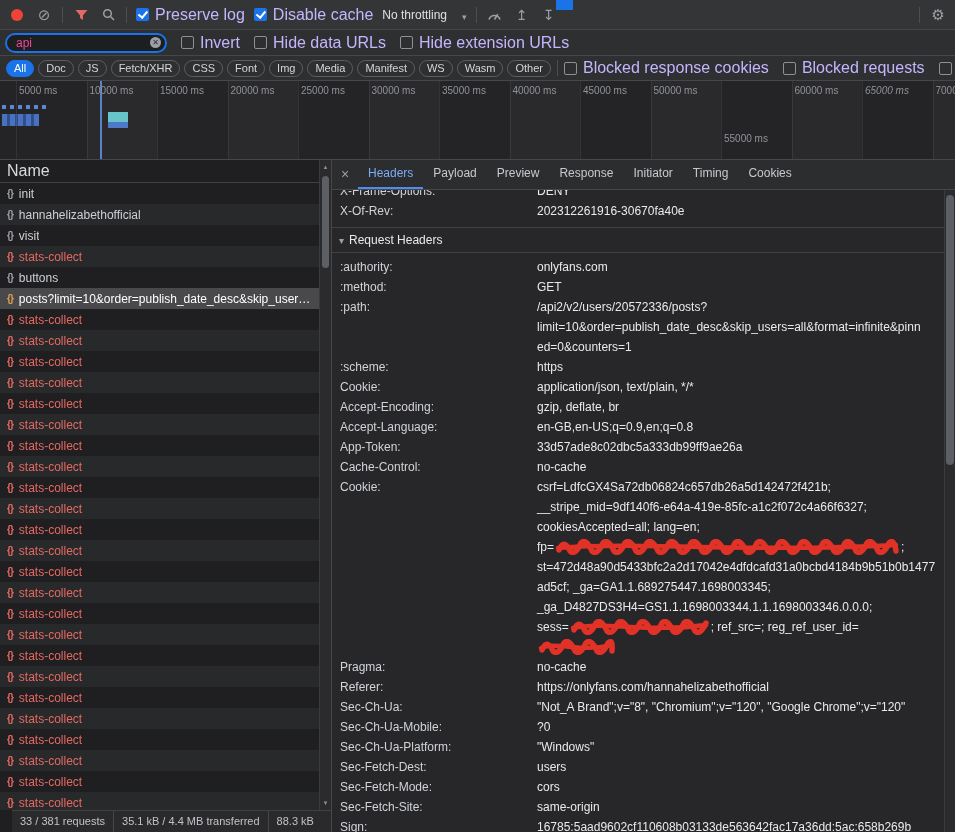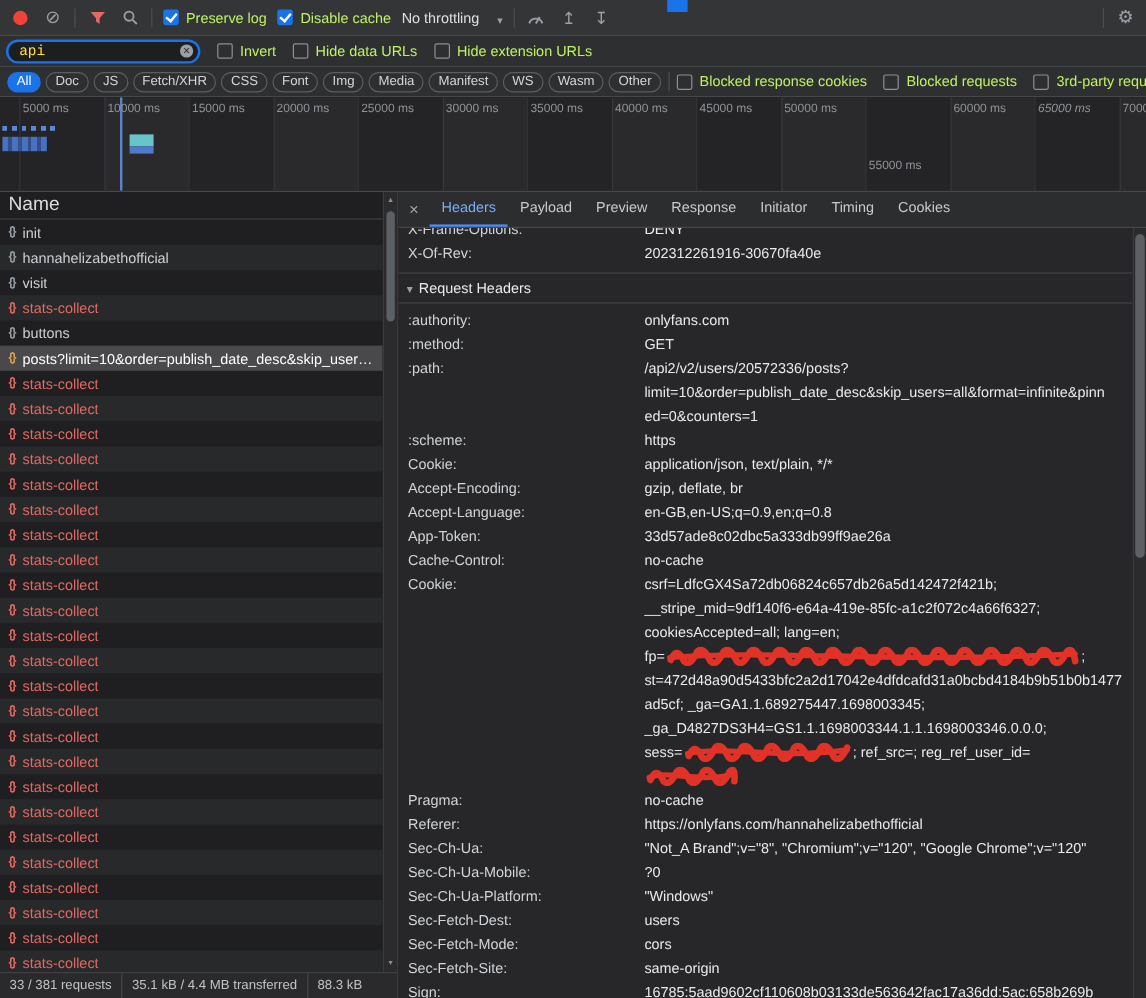--- a/index.html
+++ b/index.html
@@ -9,28 +9,28 @@
 .toolbar{height:30px;background:#343537;border-bottom:1px solid #464749;display:flex;align-items:center;padding:0 8px;gap:9px;position:relative}
 .icon-btn{display:inline-flex;align-items:center;justify-content:center;width:18px;height:18px;cursor:pointer;flex-shrink:0}
 .glyph{color:#9aa0a6;font-size:14px;line-height:1}
 .record-dot{width:12px;height:12px;border-radius:50%;background:#ef4337}
 .vdiv{width:1px;height:16px;background:#4d4e50;flex-shrink:0}
 .cbwrap{display:inline-flex;align-items:center;cursor:pointer;flex-shrink:0}
 .cb{width:13px;height:13px;border-radius:2px;position:relative;margin-right:6px;flex-shrink:0;display:inline-block}
 .cb.checked{background:#1a73e8}
 .cb.checked::after{content:"";position:absolute;left:4px;top:1px;width:3.5px;height:7px;border:solid #fff;border-width:0 2px 2px 0;transform:rotate(40deg)}
 .cb.un{border:1.5px solid #8d9095}
-.cblabel{color:#bef264;font-size:12px;white-space:nowrap}
+.cblabel{color:#c4b5fd;font-size:16px;white-space:nowrap}
 .throttle{display:inline-flex;align-items:flex-end;gap:15px;color:#dde0e3;font-size:12px;cursor:pointer;white-space:nowrap}
 .caret{color:#9aa0a6;font-size:9px}
 .blue-artifact{position:absolute;left:556px;top:0;width:17px;height:10px;background:#1a73e8}
 .flex-sp{flex:1}
 .filterbar{height:26px;background:#2e2f31;border-bottom:1px solid #464749;display:flex;align-items:center;padding:0 5px;gap:14px}
 .filter-wrap{position:relative;width:162px;height:20px;border:2px solid #1a73e8;border-radius:11px;background:#1d1e20;display:flex;align-items:center;flex-shrink:0}
-.filter-input{border:none;outline:none;background:transparent;color:#fde047;font-size:12px;font-family:Liberation Mono, monospace;padding:0 8px 0 9px;width:100%}
+.filter-input{border:none;outline:none;background:transparent;color:#ec4899;font-size:12px;font-family:Liberation Sans, sans-serif;padding:0 8px 0 9px;width:100%}
 .clear-x{position:absolute;right:4px;width:11px;height:11px;border-radius:50%;background:#9aa0a6;color:#2c2d2f;font-size:8px;line-height:11px;text-align:center;cursor:pointer}
 .chipsbar{height:25px;background:#2e2f31;border-bottom:1px solid #464749;display:flex;align-items:center;padding:0 6px;gap:6px}
 .chips{display:flex;align-items:flex-end;gap:4px}
 .chip{height:17px;line-height:15px;padding:0 7px;border:1px solid #5d5e60;border-radius:9px;color:#d3d6d9;font-size:11px;cursor:pointer;white-space:nowrap}
 .chip.active{background:#1a73e8;border-color:#1a73e8;color:#fff}
 .chip-cbs{display:flex;align-items:center;gap:14px}
 .timeline{position:relative;height:79px;background:#242426;border-bottom:1px solid #464749;overflow:hidden;cursor:crosshair}
 .tl-band{position:absolute;top:0;bottom:0;background:rgba(255,255,255,0.03)}
 .tl-line{position:absolute;top:0;bottom:0;width:1px;background:rgba(255,255,255,0.07)}
 .tl-label{position:absolute;top:4px;font-size:10px;color:#8f9399;white-space:nowrap}
@@ -44,21 +44,21 @@
 .req-row.odd{background:#28292b}
 .req-row.error,.req-row.error .req-icon{color:#e46962}
 .req-row.selected{background:#49494c;color:#fff}
 .req-row.selected .req-icon{color:#dfa14e}
 .req-icon{font-size:10px;font-weight:700;letter-spacing:-1px;margin-right:6px;color:#9aa0a6;flex-shrink:0}
 .req-name{overflow:hidden;text-overflow:ellipsis}
 .lscroll{position:absolute;top:0;right:0;bottom:22px;width:12px;background:#2b2b2d;border-left:1px solid #3a3b3d}
 .sarrow{position:absolute;left:0;width:100%;text-align:center;color:#8b8f94;font-size:6px;line-height:12px;height:12px}
 .sarrow.up{top:1px}.sarrow.down{bottom:1px}
 .sthumb{position:absolute;left:2px;top:16px;width:7px;height:92px;border-radius:4px;background:#5c5f63}
-.statusbar{position:absolute;left:0;right:0;bottom:0;height:22px;background:#2a2a2c;border-top:1px solid #3f4042;display:flex;align-items:center;font-size:11px;color:#bfc3c7;overflow:hidden}
+.statusbar{position:absolute;left:12px;right:0;bottom:0;height:22px;background:#2a2a2c;border-top:1px solid #3f4042;display:flex;align-items:center;font-size:11px;color:#bfc3c7;overflow:hidden}
 .stat{padding:0 8px;border-right:1px solid #454648;line-height:21px;white-space:nowrap}
 .stat.last{border-right:none}
 .right{flex:1;position:relative;background:#272729;overflow:hidden}
 .dtabs{position:absolute;top:0;left:0;right:0;height:30px;background:#2c2d2f;border-bottom:1px solid #464749;display:flex;align-items:stretch}
 .dclose{width:26px;text-align:center;line-height:29px;color:#9aa0a6;font-size:14px;cursor:pointer;flex-shrink:0}
 .dtab{padding:0 10px;line-height:27px;color:#c6cace;font-size:12px;cursor:pointer;white-space:nowrap}
 .dtab.active{color:#7cacf8;border-bottom:2px solid #4f8bf0}
 .dcontent{position:absolute;top:30px;left:0;right:11px;bottom:0;overflow:hidden;font-size:12px}
 .resp-rows{margin-top:-9px}
 .hrow{display:flex}

